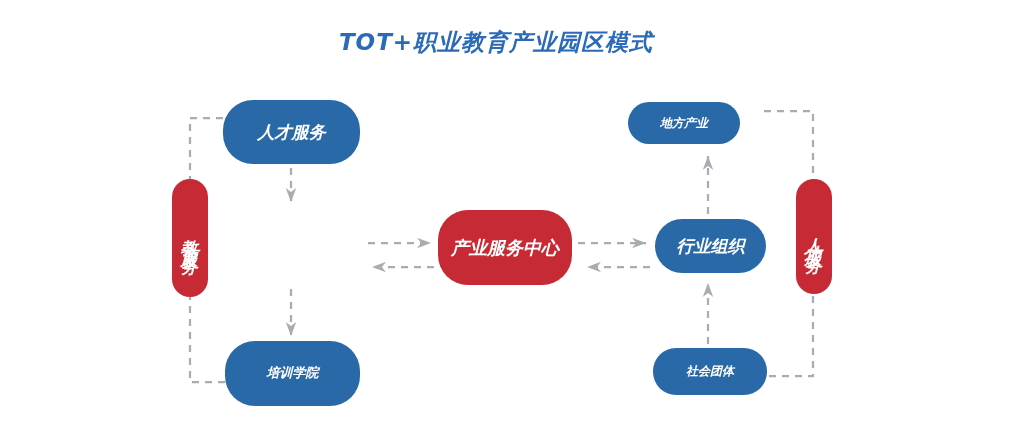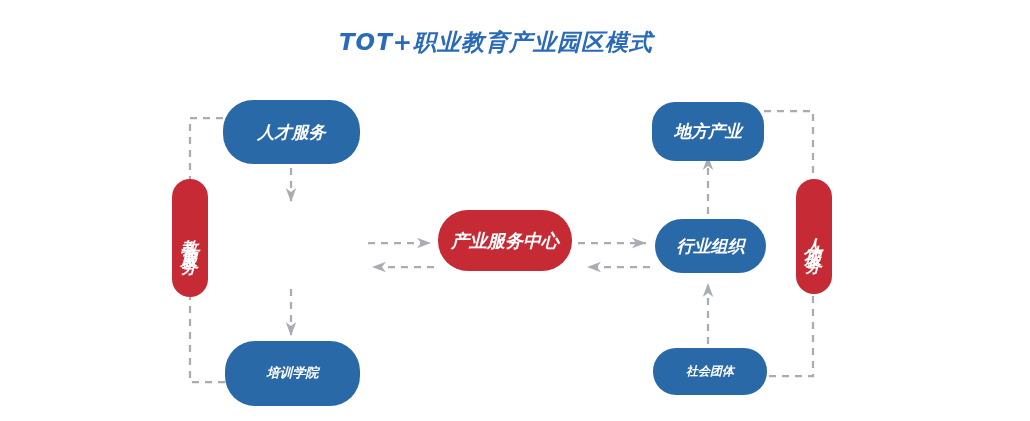--- a/index.html
+++ b/index.html
@@ -37,22 +37,22 @@
   }
   .vtext{
     writing-mode:vertical-rl;text-orientation:upright;
     color:var(--text-white);font-weight:bold;font-size:17px;letter-spacing:6px;
     font-style:italic;
   }
   
   #n-secondary{left:223px;top:100px;width:137px;height:64px;border-radius:30px;font-size:17px;}
   #n-college{left:223px;top:207px;width:140px;height:78px;border-radius:32px;font-size:17px;}
   #n-training{left:225px;top:341px;width:135px;height:65px;border-radius:30px;font-size:13px;}
-  #n-center{left:438px;top:210px;width:134px;height:61px;border-radius:30px;font-size:18px;}
-  #n-local{left:652px;top:102px;width:112px;height:59px;border-radius:23px;font-size:17px;}
+  #n-center{left:438px;top:210px;width:134px;height:75px;border-radius:30px;font-size:18px;}
+  #n-local{left:628px;top:102px;width:112px;height:42px;border-radius:23px;font-size:12px;}
   #n-org{left:655px;top:219px;width:111px;height:54px;border-radius:27px;font-size:17px;}
   #n-social{left:653px;top:348px;width:114px;height:47px;border-radius:23px;font-size:12px;}
   #p-edu{left:172px;top:179px;width:36px;height:118px;}
   #p-talent{left:796px;top:179px;width:36px;height:115px;}
 </style>
 </head>
 <body>
 
 <div class="stage">
 

